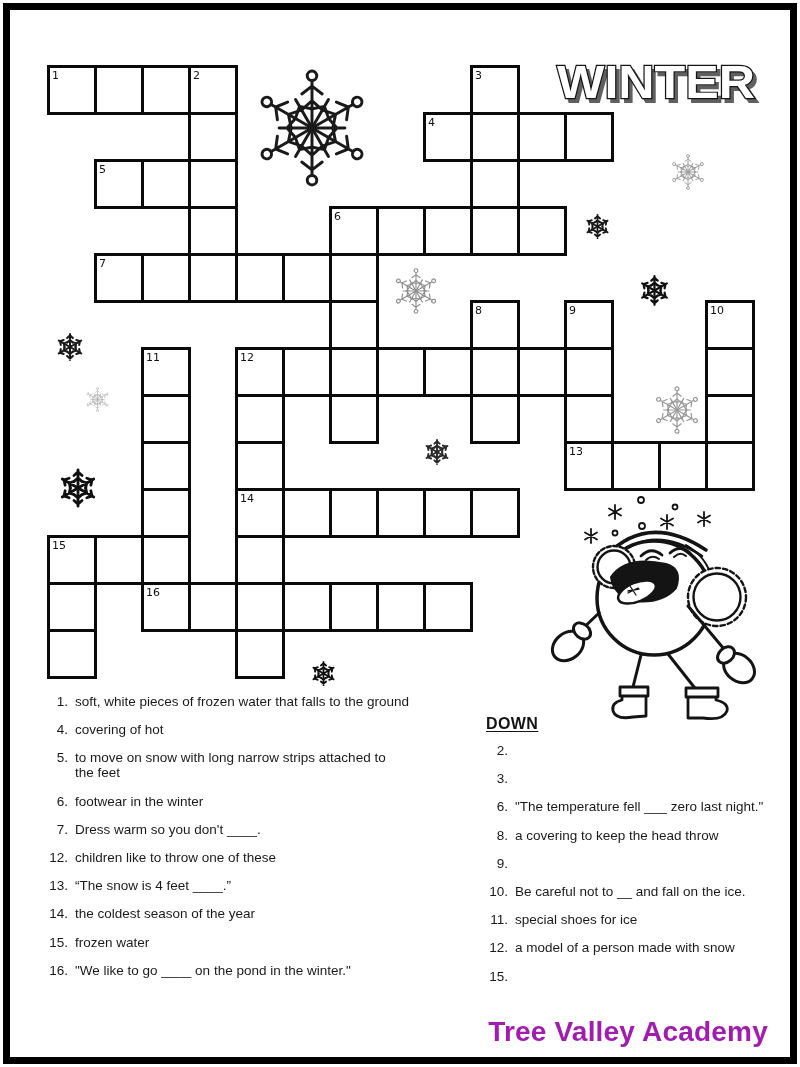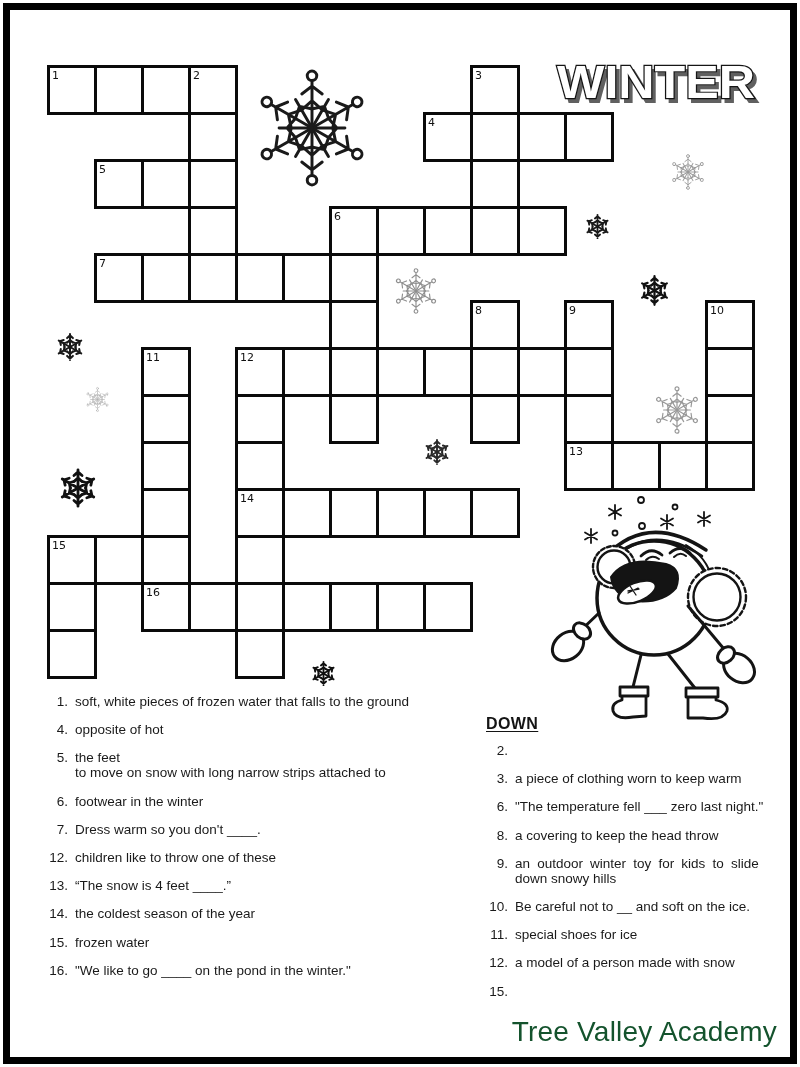--- a/index.html
+++ b/index.html
@@ -27,22 +27,22 @@
                 text-decoration:underline;text-underline-offset:2px;
                 margin:0 0 10px 2px;line-height:18px;}
   ol.cluelist{list-style:none;margin:0;padding:0;}
   li.clue{display:flex;gap:7px;margin:0 0 13.2px 0;
           font-size:13.5px;line-height:15px;color:#1a1a1a;}
   .cnum{flex:0 0 24px;text-align:right;}
   .ctext{flex:1 1 auto;}
   .cline{display:block;white-space:pre-wrap;}
   .cline.just{word-spacing:3.4px;}
   
-  .footer-brand{position:absolute;right:23px;top:1016px;
-                font-size:28px;font-weight:normal;color:#14532d;letter-spacing:.2px;}
+  .footer-brand{position:absolute;right:32px;top:1016px;
+                font-size:28px;font-weight:bold;color:#a21caf;letter-spacing:.2px;}
 </style>
 </head>
 <body>
 
 <div class="frame"></div>
 
 <svg class="title-svg" viewBox="0 0 215 58" xmlns="http://www.w3.org/2000/svg">
   <text x="8.5" y="46" textLength="198" lengthAdjust="spacingAndGlyphs" fill="#606060" stroke="#606060" stroke-width="2">WINTER</text>
   <text x="5" y="42" textLength="198" lengthAdjust="spacingAndGlyphs" fill="#ffffff" stroke="#151515" stroke-width="2.4" paint-order="stroke">WINTER</text>
 </svg>
@@ -580,28 +580,28 @@
   <ol class="cluelist" id="across-list">
       <li class="clue">
         <span class="cnum">1.</span>
         <span class="ctext">
           <span class="cline">soft, white pieces of frozen water that falls to the ground</span>
         </span>
       </li>
       <li class="clue">
         <span class="cnum">4.</span>
         <span class="ctext">
-          <span class="cline">opposite of hot</span>
+          <span class="cline">covering of hot</span>
         </span>
       </li>
       <li class="clue">
         <span class="cnum">5.</span>
         <span class="ctext">
+          <span class="cline">to move on snow with long narrow strips attached to</span>
           <span class="cline">the feet</span>
-          <span class="cline">to move on snow with long narrow strips attached to</span>
         </span>
       </li>
       <li class="clue">
         <span class="cnum">6.</span>
         <span class="ctext">
           <span class="cline">footwear in the winter</span>
         </span>
       </li>
       <li class="clue">
         <span class="cnum">7.</span>
@@ -643,47 +643,40 @@
 </div>
 
 <div class="clues down-col">
   <div class="clue-heading">DOWN</div>
   <ol class="cluelist" id="down-list">
       <li class="clue">
         <span class="cnum">2.</span>
       </li>
       <li class="clue">
         <span class="cnum">3.</span>
-        <span class="ctext">
-          <span class="cline">a piece of clothing worn to keep warm</span>
-        </span>
       </li>
       <li class="clue">
         <span class="cnum">6.</span>
         <span class="ctext">
           <span class="cline">"The temperature fell ___ zero last night."</span>
         </span>
       </li>
       <li class="clue">
         <span class="cnum">8.</span>
         <span class="ctext">
           <span class="cline">a covering to keep the head throw</span>
         </span>
       </li>
       <li class="clue">
         <span class="cnum">9.</span>
-        <span class="ctext">
-          <span class="cline just">an outdoor winter toy for kids to slide</span>
-          <span class="cline">down snowy hills</span>
-        </span>
       </li>
       <li class="clue">
         <span class="cnum">10.</span>
         <span class="ctext">
-          <span class="cline">Be careful not to __ and soft on the ice.</span>
+          <span class="cline">Be careful not to __ and fall on the ice.</span>
         </span>
       </li>
       <li class="clue">
         <span class="cnum">11.</span>
         <span class="ctext">
           <span class="cline">special shoes for ice</span>
         </span>
       </li>
       <li class="clue">
         <span class="cnum">12.</span>

